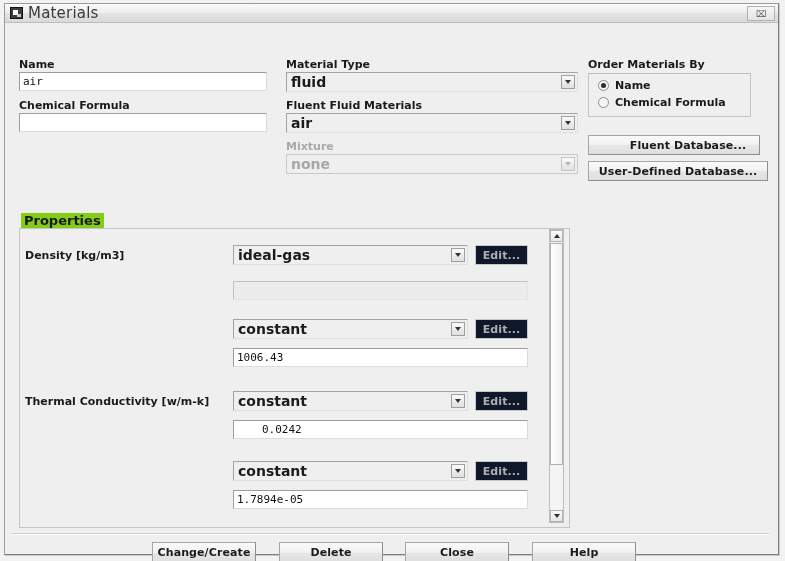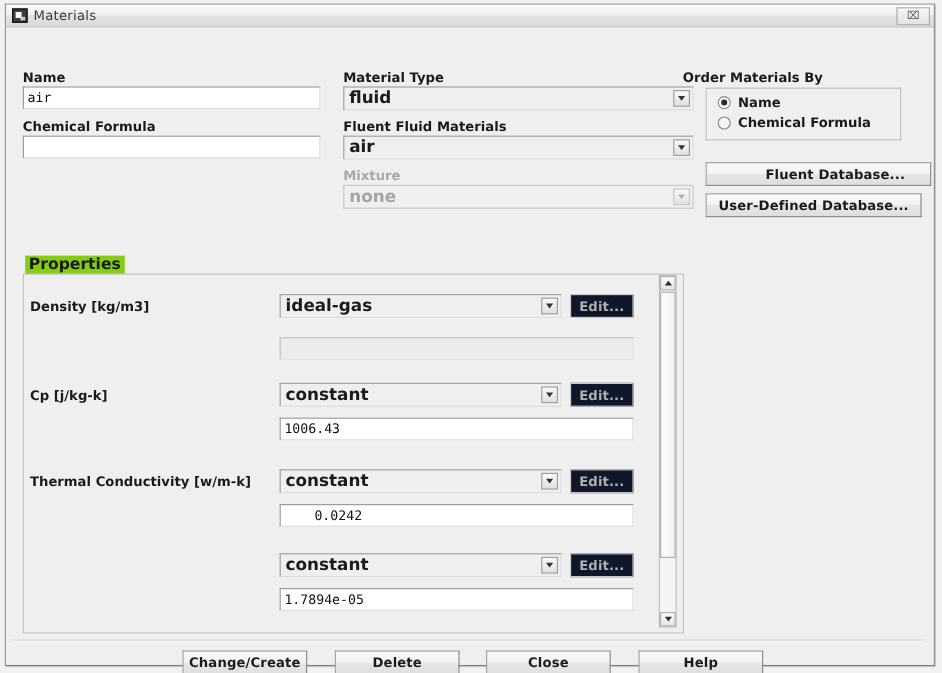--- a/index.html
+++ b/index.html
@@ -64,21 +64,21 @@
     background: #ffffff;
   }
   .title-icon::after {
     content: "";
     position: absolute;
     right: 1px; bottom: 1px;
     width: 4px; height: 3px;
     background: #c9c9c9;
   }
   .title-text {
-    font-size: 11px;
+    font-size: 15px;
     color: #3a3a3a;
     letter-spacing: 0.2px;
     white-space: nowrap;
   }
   .title-buttons {
     position: absolute;
     right: 3px;
     top: 2px;
     display: flex;
   }
@@ -335,46 +335,45 @@
         <span>air</span>
         <span class="combo-arrow"></span>
       </div>
 
       <div class="lbl disabled" style="position:absolute;left:281px;top:117px;text-align:right;">Mixture</div>
       <div class="combo disabled" style="position:absolute;left:281px;top:131px;width:292px;height:20px;">
         <span>none</span>
         <span class="combo-arrow"></span>
       </div>
 
-      <div class="lbl" style="position:absolute;left:564px;top:35px;text-align:right;">Order Materials By</div>
+      <div class="lbl" style="position:absolute;left:583px;top:35px;text-align:right;">Order Materials By</div>
       <div class="groupbox" style="left:583px;top:50px;width:163px;height:44px;"></div>
       <div class="radio-row" style="position:absolute;left:593px;top:55px;">
         <span class="radio on"></span>
         <span class="radio-label">Name</span>
       </div>
       <div class="radio-row" style="position:absolute;left:593px;top:72px;">
         <span class="radio"></span>
         <span class="radio-label">Chemical Formula</span>
       </div>
 
-      <div class="btn" style="position:absolute;left:583px;top:112px;width:188px;height:20px;padding-left:28px;">Fluent Database...</div>
+      <div class="btn" style="position:absolute;left:583px;top:112px;width:172px;height:20px;padding-left:28px;">Fluent Database...</div>
       <div class="btn" style="position:absolute;left:583px;top:138px;width:180px;height:20px;">User-Defined Database...</div>
 
       <div class="prop-panel"></div>
       <div class="prop-legend">Properties</div>
 
       <div class="prop-row-label" style="left:20px;top:226px;width:200px;">Density [kg/m3]</div>
       <div class="combo" style="position:absolute;left:228px;top:222px;width:235px;height:20px;">
         <span>ideal-gas</span>
         <span class="combo-arrow"></span>
       </div>
       <div class="btn disabled" style="position:absolute;left:470px;top:222px;width:53px;height:20px;">Edit...</div>
       <div class="textfield disabled" style="position:absolute;left:228px;top:258px;width:295px;height:19px;"></div>
 
-      <div class="prop-row-label" style="left:20px;top:300px;width:200px;">Cp [j/kg-k]</div>
       <div class="combo" style="position:absolute;left:228px;top:296px;width:235px;height:20px;">
         <span>constant</span>
         <span class="combo-arrow"></span>
       </div>
       <div class="btn disabled" style="position:absolute;left:470px;top:296px;width:53px;height:20px;">Edit...</div>
       <div class="textfield" style="position:absolute;left:228px;top:325px;width:295px;height:19px;">1006.43</div>
 
       <div class="prop-row-label" style="left:20px;top:372px;width:200px;">Thermal Conductivity [w/m-k]</div>
       <div class="combo" style="position:absolute;left:228px;top:368px;width:235px;height:20px;">
         <span>constant</span>

